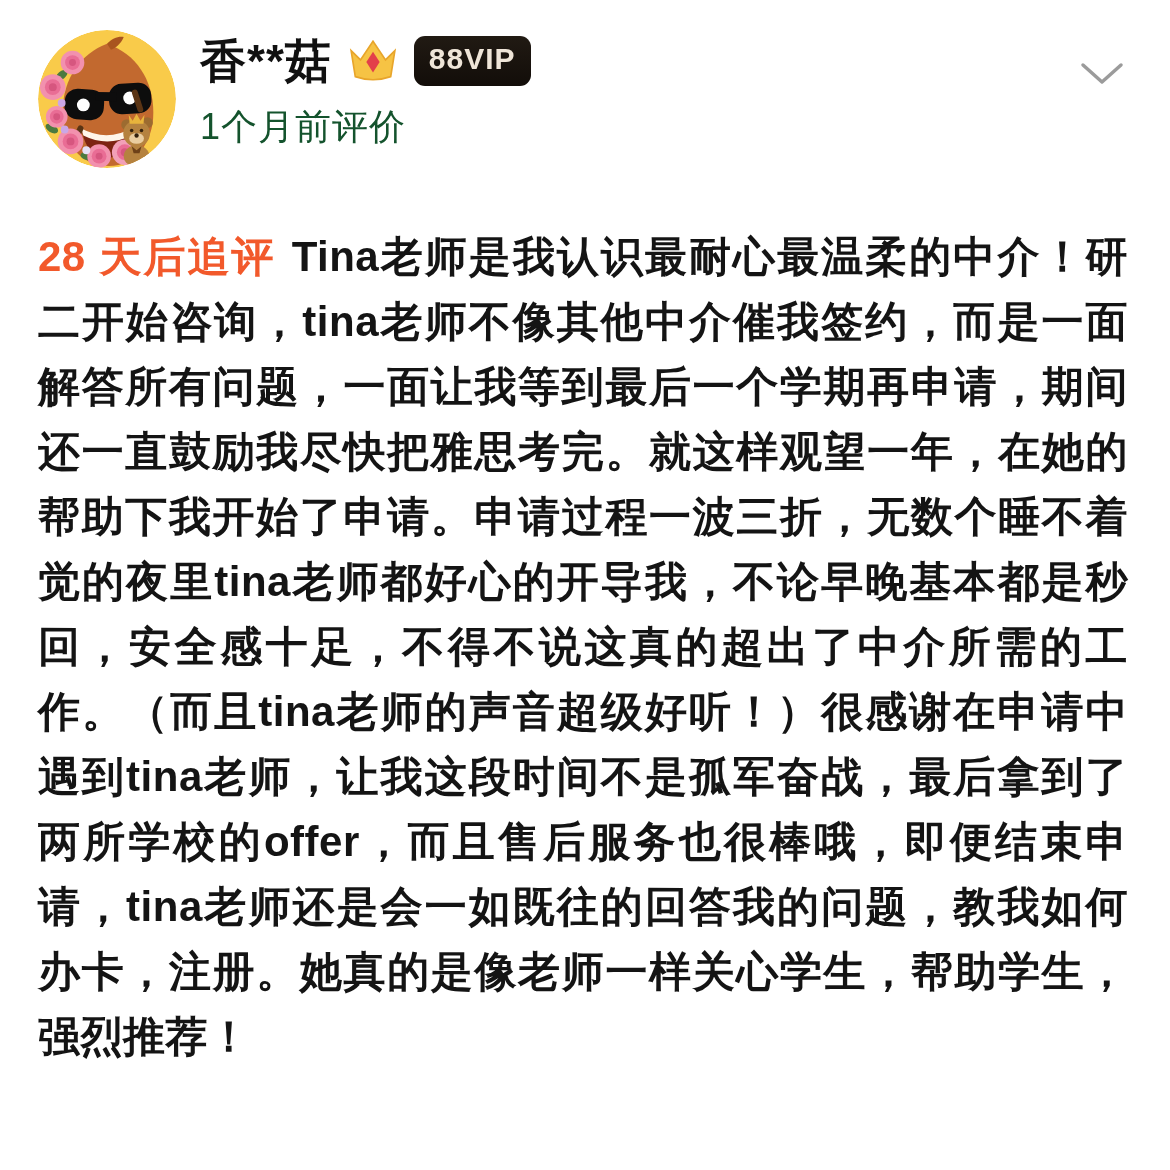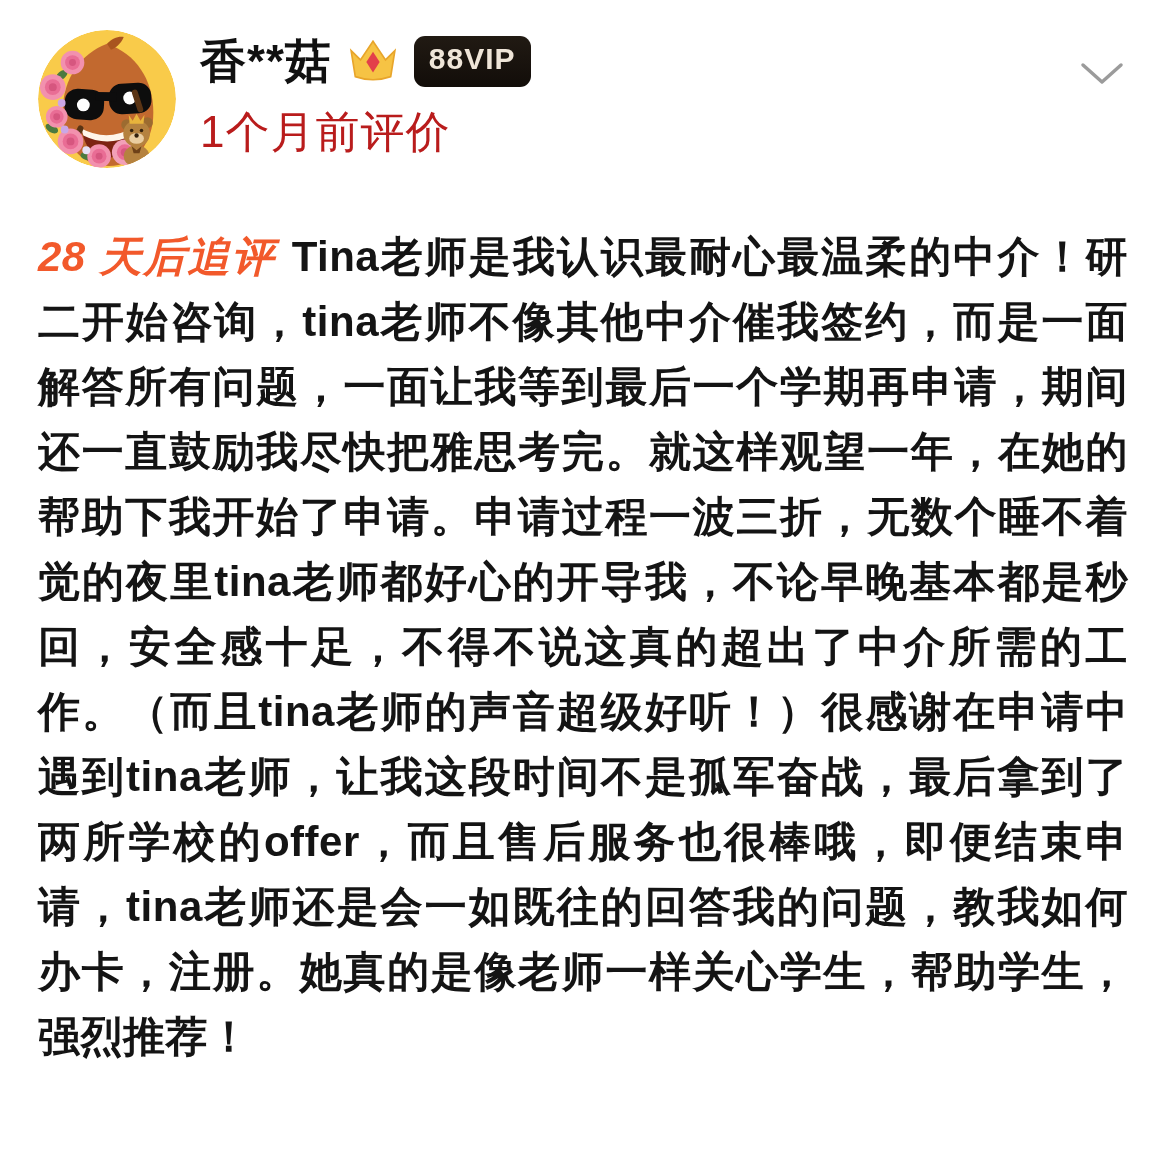--- a/index.html
+++ b/index.html
@@ -34,45 +34,46 @@
     cursor: pointer;
   }
   .avatar svg { display: block; width: 138px; height: 138px; }
   .user-block {
     margin-left: 24px;
     padding-top: 6px;
     flex: 1;
   }
   .name-row {
     display: flex;
+    align-items: center;
     gap: 16px;
   }
   .username {
     font-size: 46px;
     font-weight: 700;
     color: #111111;
     letter-spacing: 1px;
     line-height: 1.1;
   }
   .crown-wrap { display: flex; align-items: center; }
   .crown-wrap svg { width: 50px; height: 46px; display: block; }
   .vip-badge {
     background: linear-gradient(180deg, #211a13 0%, #120d09 100%);
     color: #efe5d8;
     font-size: 30px;
     font-weight: 700;
     line-height: 1;
-    padding: 8px 15px 5px 15px;
+    padding: 8px 15px 12px 15px;
     border-radius: 11px;
     letter-spacing: 1px;
   }
   .timestamp {
     margin-top: 16px;
-    font-size: 44px;
-    color: #b91c1c;
+    font-size: 36px;
+    color: #14532d;
     letter-spacing: 1px;
   }
   .chevron-btn {
     position: absolute;
     right: 2px;
     top: 26px;
     width: 48px;
     height: 36px;
     cursor: pointer;
     display: flex;
@@ -97,21 +98,20 @@
     font-weight: 700;
     color: #141414;
     line-height: 65px;
     letter-spacing: 0.5px;
     text-align: justify;
   }
   .followup-label {
     color: #f2592b;
     margin-right: 16px;
     font-weight: 700;
-    font-style: italic;
   }
 </style>
 </head>
 <body>
 
 <div class="review-card">
 
   <div class="header">
 
     <div class="avatar">

